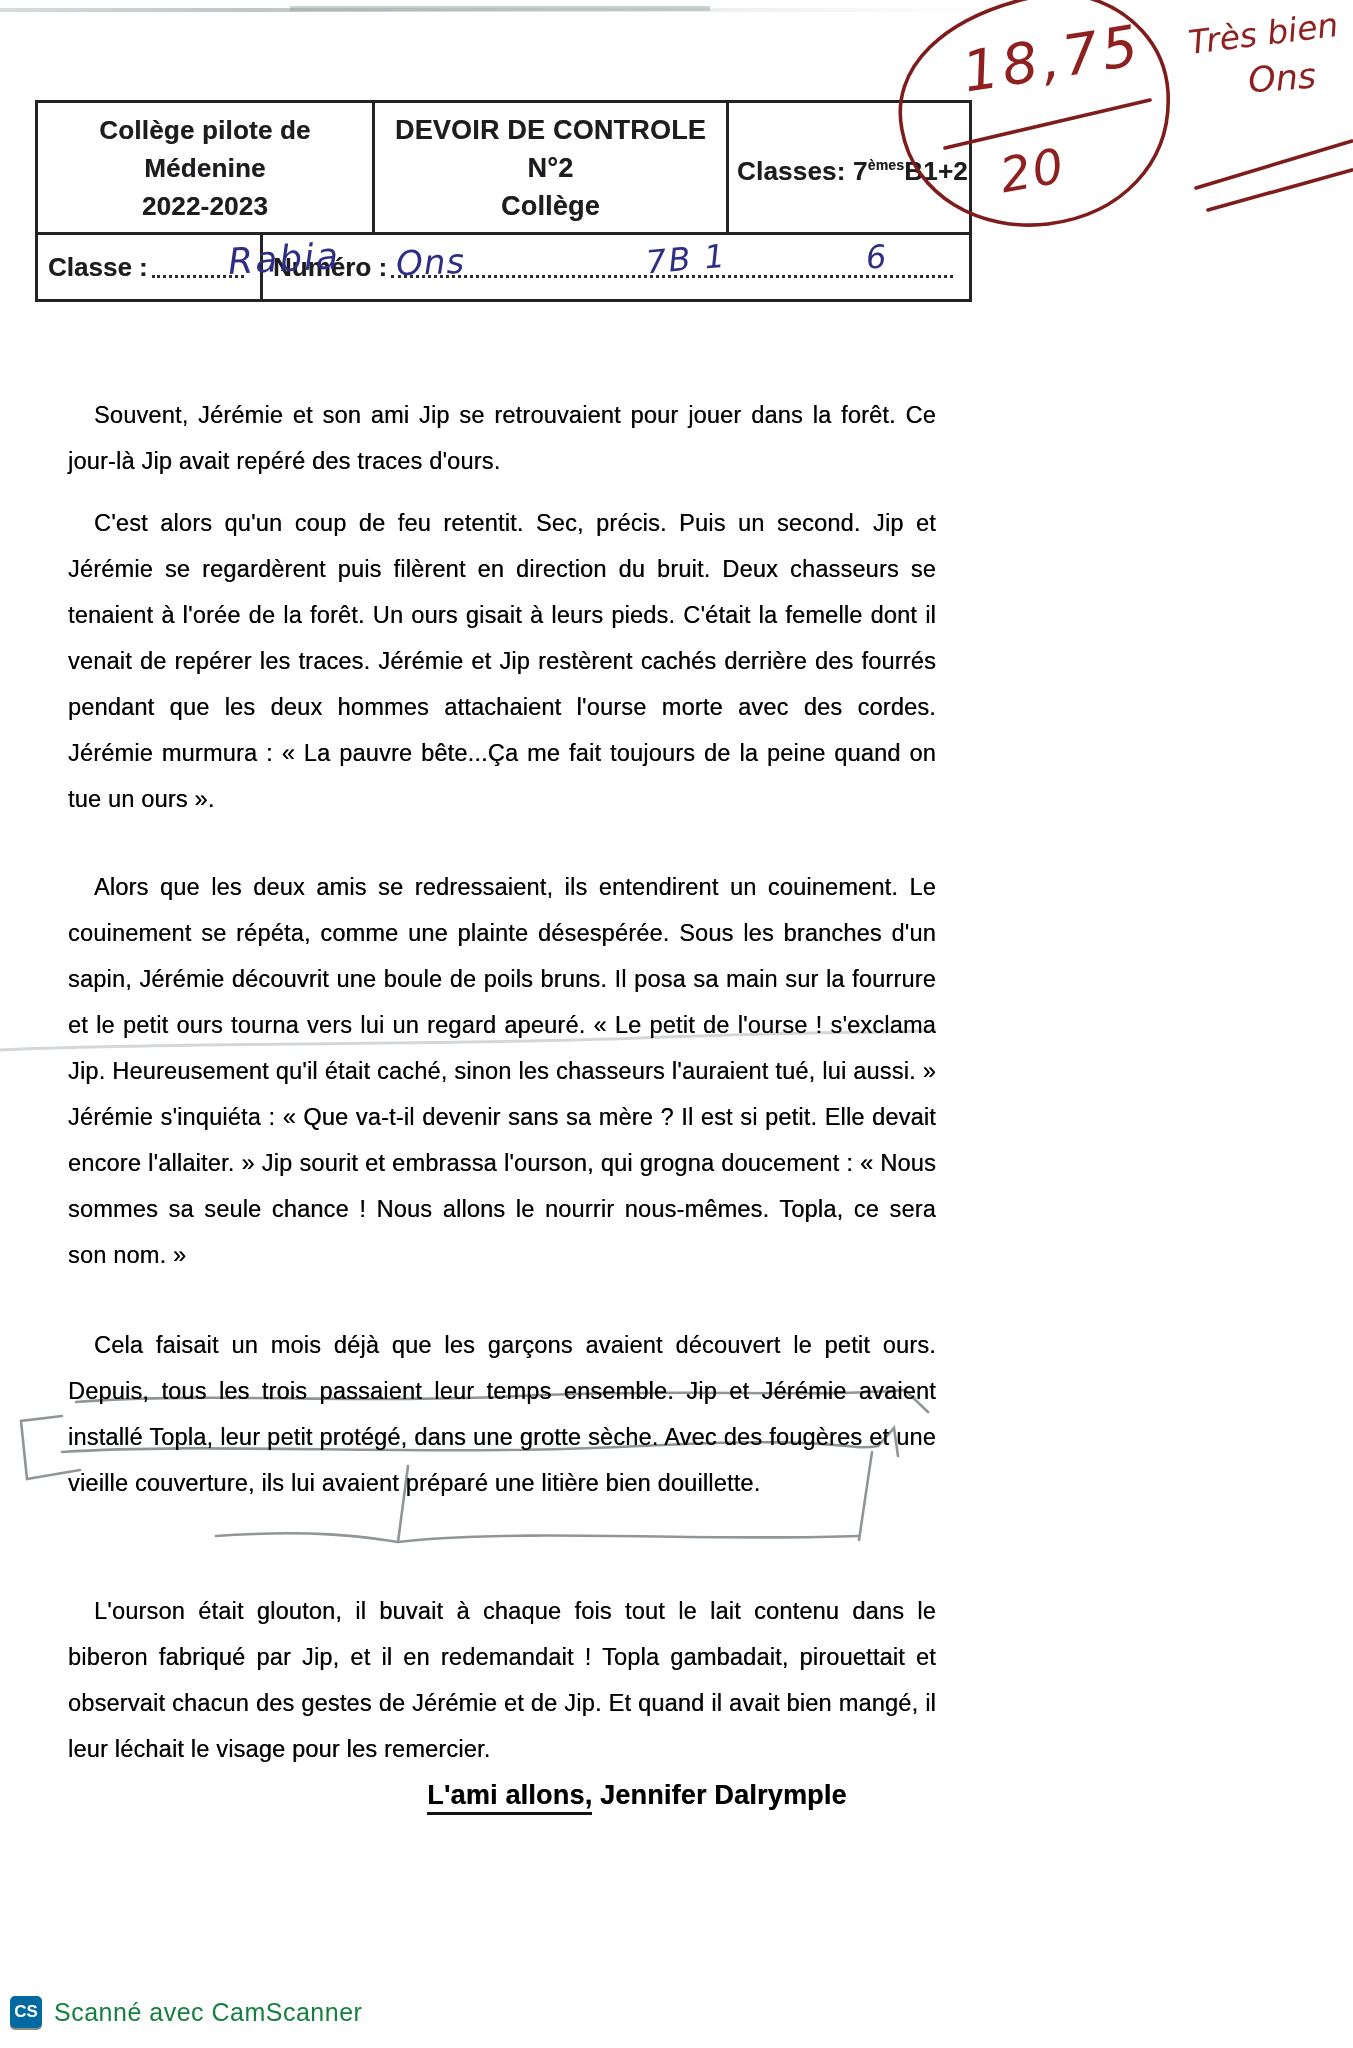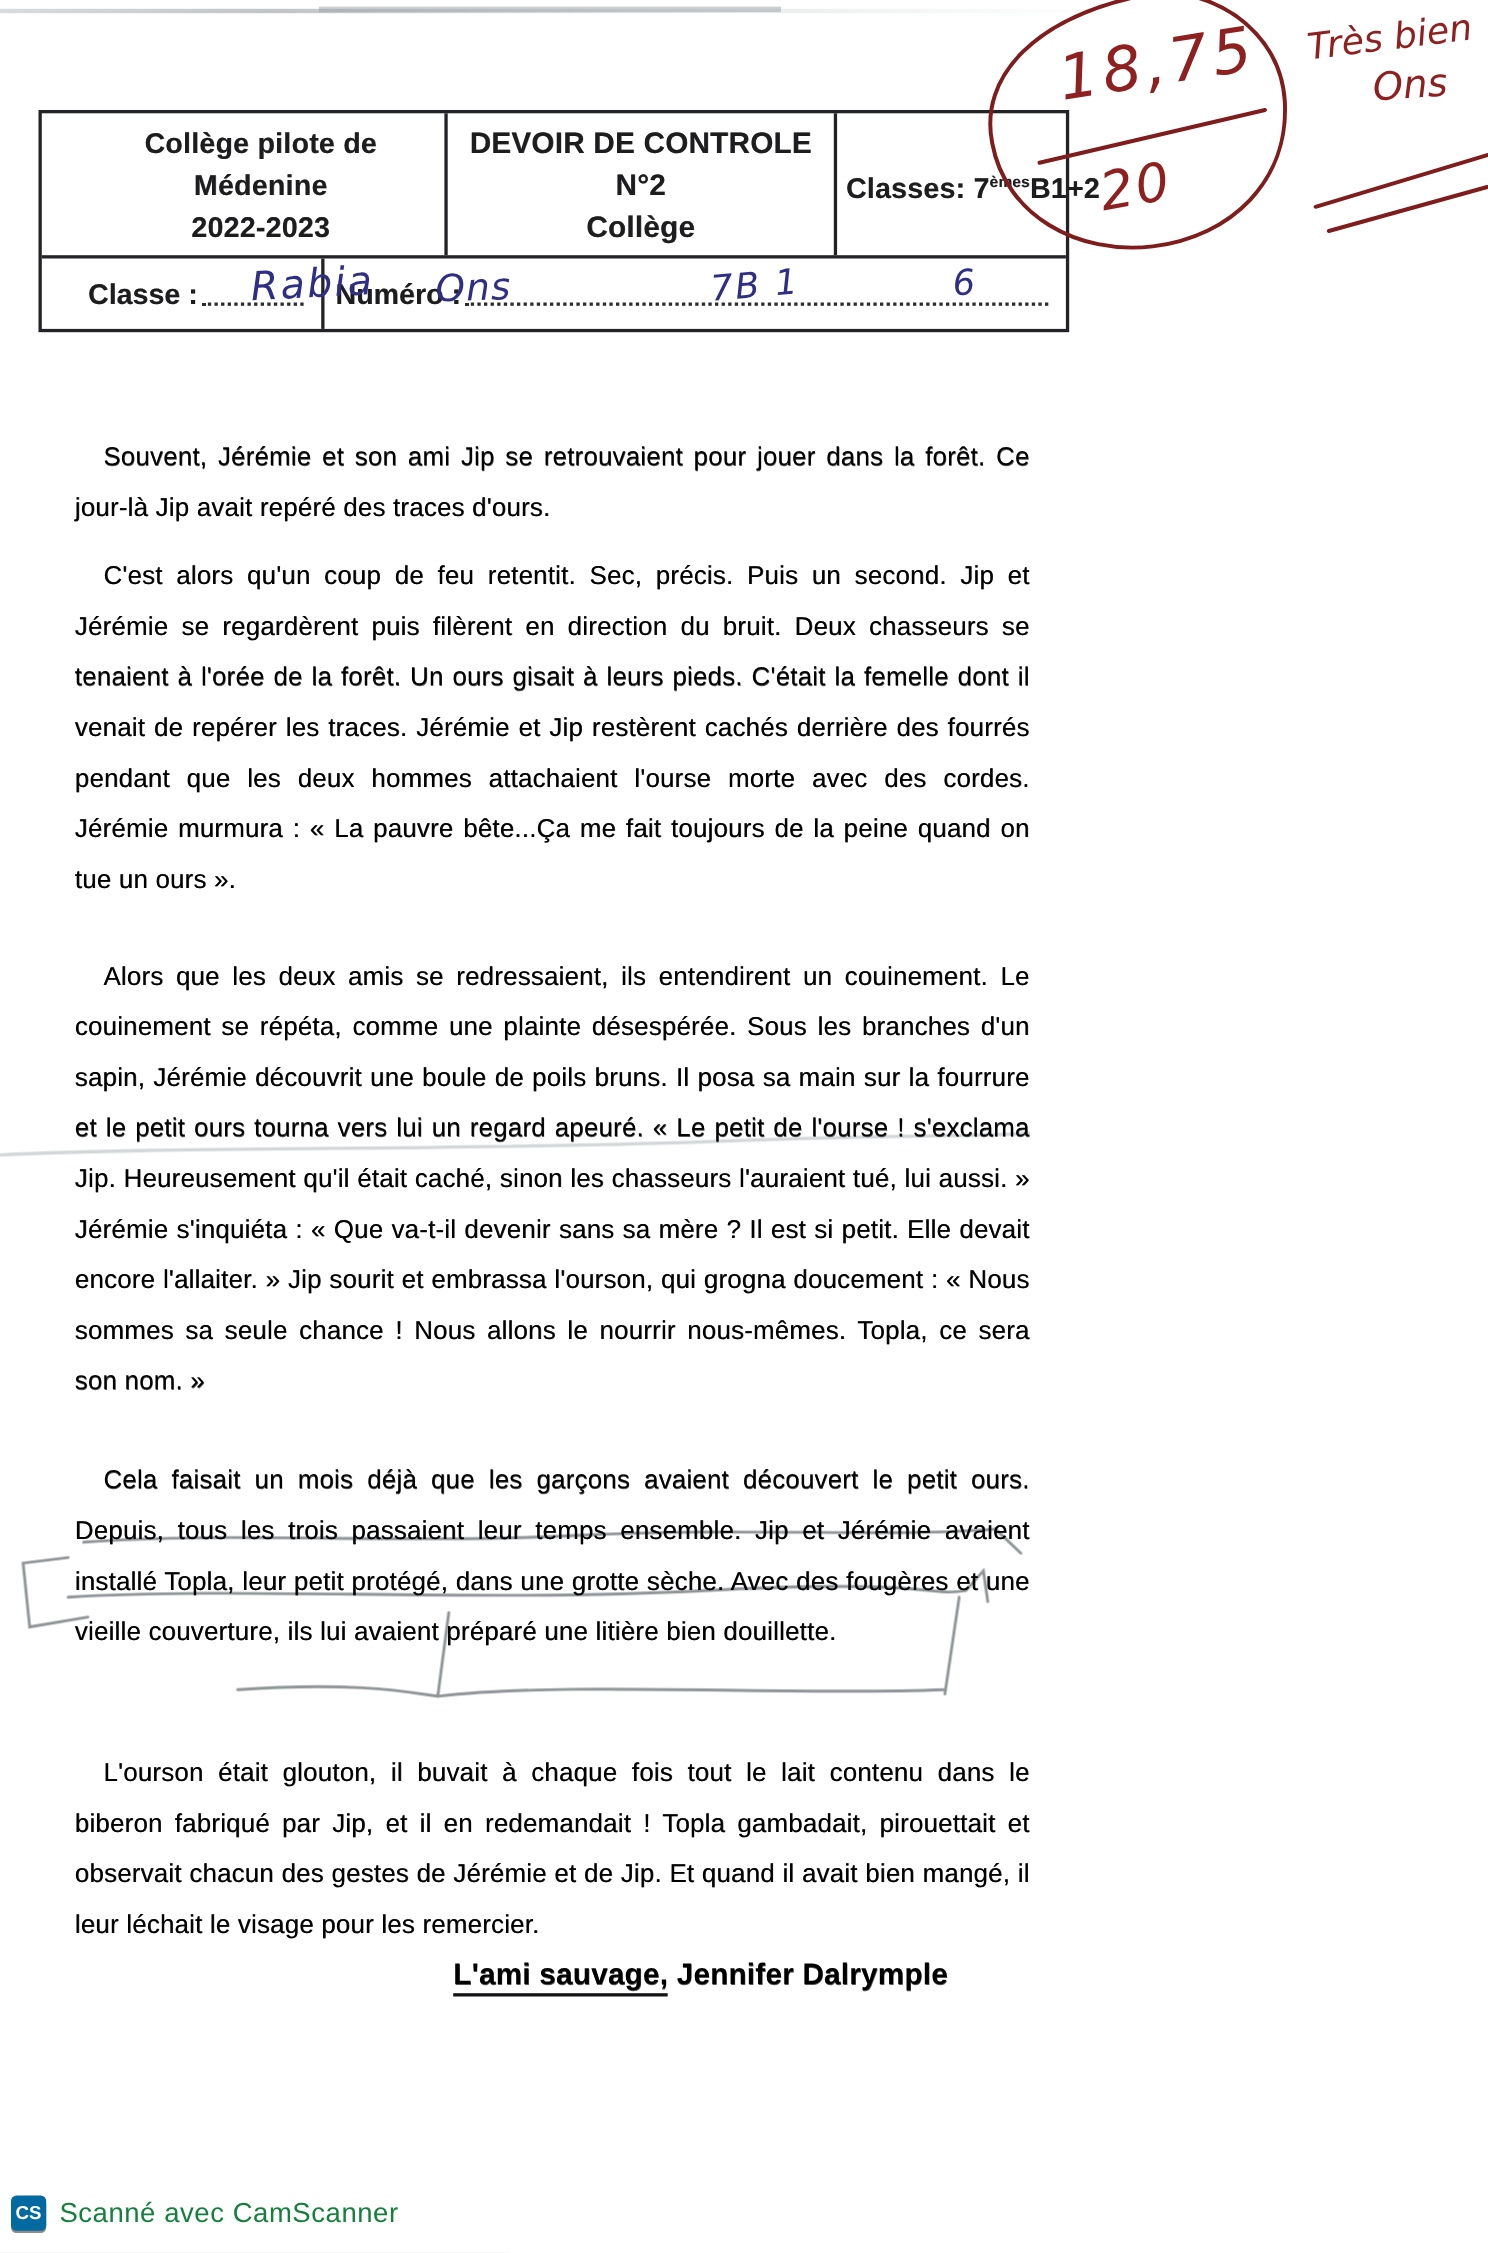--- a/index.html
+++ b/index.html
@@ -8,21 +8,21 @@
     font-family:"Liberation Sans",sans-serif; color:#1d1d1f; overflow:hidden;
     margin:0 auto;
   }
   
   .scan-top-line{position:absolute;top:8px;left:0;width:1010px;height:4px;opacity:.55;
     background:linear-gradient(to right,#b9bfc2 0%,#8e9598 25%,#c9cfd2 55%,#eef1f2 85%,transparent 100%);}
   .scan-top-line2{position:absolute;top:6px;left:290px;width:420px;height:5px;background:#9aa1a4;opacity:.5;}
 
   
   .hdr{position:absolute;left:35px;top:100px;width:931px;border:3px solid #232327;}
-  .hdr-row{display:flex;border-bottom:3px solid #232327;padding-left:32px;}
+  .hdr-row{display:flex;border-bottom:3px solid #232327;}
   .hdr-row:last-child{border-bottom:none;}
   .cell{border-right:3px solid #232327;display:flex;flex-direction:column;justify-content:center;
     align-items:center;text-align:center;box-sizing:border-box;padding:4px 8px;}
   .cell:last-child{border-right:none;}
   .r1{height:129px;}
   .r2{height:64px;}
   .c-school{flex:0 0 337px;}
   .c-title{flex:0 0 354px;}
   .c-classes{flex:1;}
   .c-name{flex:0 0 507px;}
@@ -135,21 +135,21 @@
       <path d="M 216 1536 C 330 1528 380 1540 398 1542 C 520 1528 710 1542 859 1536"></path>
     </g>
   </svg>
 
   <div class="bodytext">
     <p class="mb-a">Souvent, Jérémie et son ami Jip se retrouvaient pour jouer dans la forêt. Ce jour-là Jip avait repéré des traces d'ours.</p>
     <p class="mb-b">C'est alors qu'un coup de feu retentit. Sec, précis. Puis un second. Jip et Jérémie se regardèrent puis filèrent en direction du bruit. Deux chasseurs se tenaient à l'orée de la forêt. Un ours gisait à leurs pieds. C'était la femelle dont il venait de repérer les traces. Jérémie et Jip restèrent cachés derrière des fourrés pendant que les deux hommes attachaient l'ourse morte avec des cordes. Jérémie murmura : « La pauvre bête...Ça me fait toujours de la peine quand on tue un ours ».</p>
     <p class="mb-c">Alors que les deux amis se redressaient, ils entendirent un couinement. Le couinement se répéta, comme une plainte désespérée. Sous les branches d'un sapin, Jérémie découvrit une boule de poils bruns. Il posa sa main sur la fourrure et le petit ours tourna vers lui un regard apeuré. « Le petit de l'ourse ! s'exclama Jip. Heureusement qu'il était caché, sinon les chasseurs l'auraient tué, lui aussi. » Jérémie s'inquiéta : « Que va-t-il devenir sans sa mère ? Il est si petit. Elle devait encore l'allaiter. » Jip sourit et embrassa l'ourson, qui grogna doucement : « Nous sommes sa seule chance ! Nous allons le nourrir nous-mêmes. Topla, ce sera son nom. »</p>
     <p class="mb-d">Cela faisait un mois déjà que les garçons avaient découvert le petit ours. Depuis, tous les trois passaient leur temps ensemble. Jip et Jérémie avaient installé Topla, leur petit protégé, dans une grotte sèche. Avec des fougères et une vieille couverture, ils lui avaient préparé une litière bien douillette.</p>
     <p>L'ourson était glouton, il buvait à chaque fois tout le lait contenu dans le biberon fabriqué par Jip, et il en redemandait ! Topla gambadait, pirouettait et observait chacun des gestes de Jérémie et de Jip. Et quand il avait bien mangé, il leur léchait le visage pour les remercier.</p>
-    <p class="source"><span class="stitle">L'ami sauvage,</span><span> Jennifer Dalrymple</span></p>
+    <p class="source"><span class="stitle">L'ami allons,</span><span> Jennifer Dalrymple</span></p>
   </div>
 
   <div class="footer">
     <div class="cs-badge">CS</div>
     <div class="cs-text">Scanné avec CamScanner</div>
   </div>
 
 </div>
 
 </body></html>

